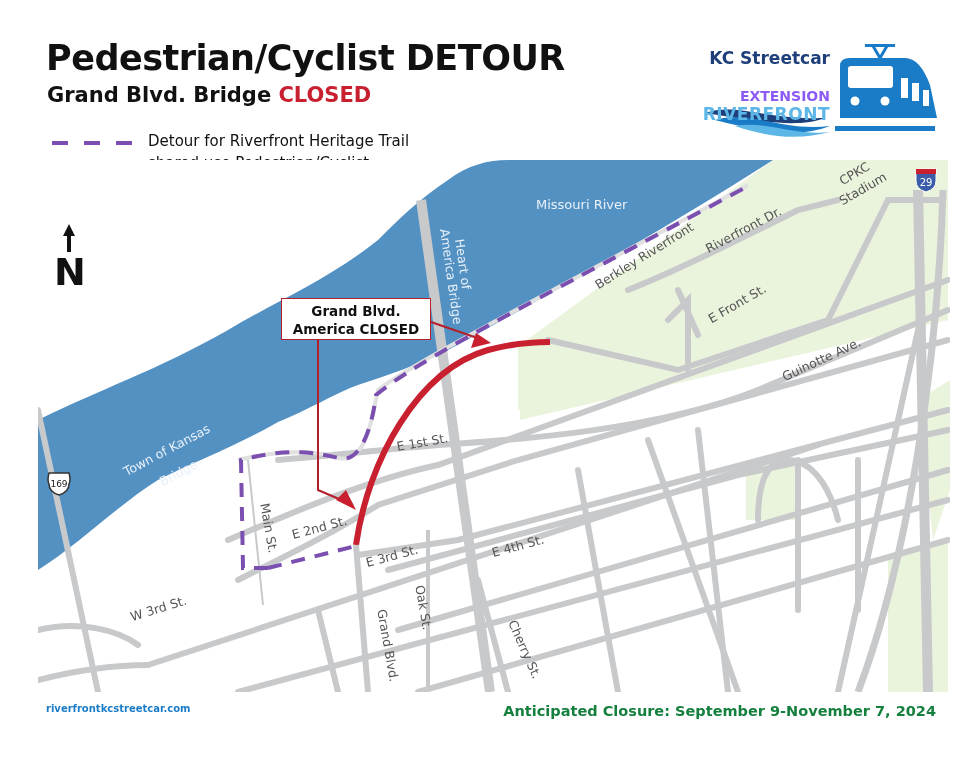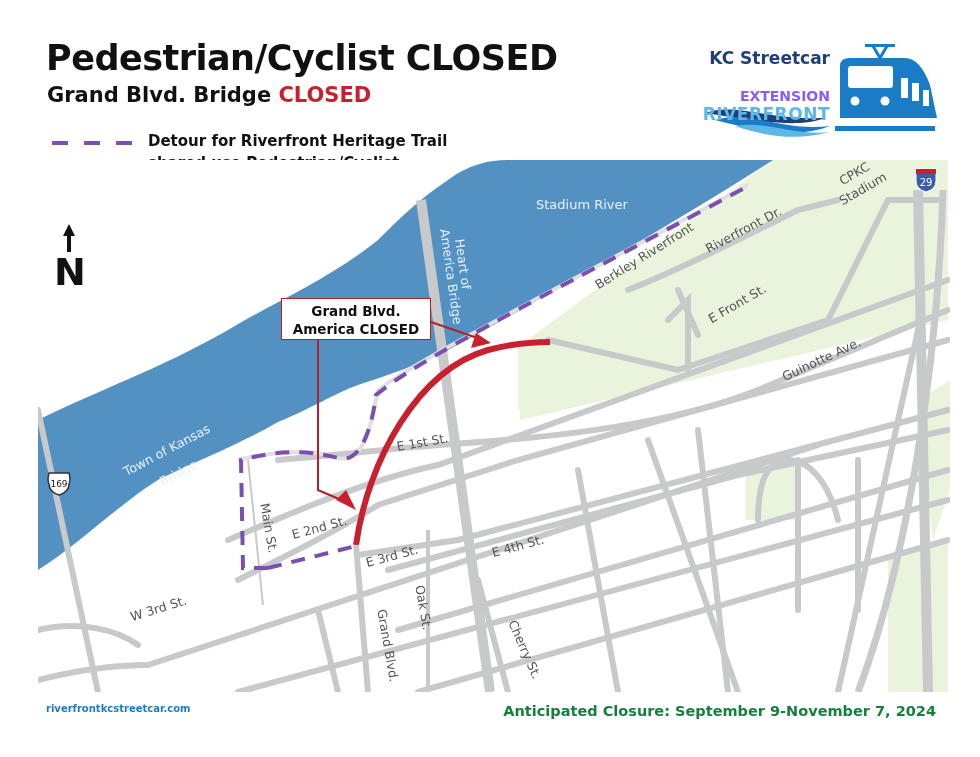--- a/index.html
+++ b/index.html
@@ -3,42 +3,42 @@
 <meta charset="utf-8">
 <style>
   html, body { margin:0; padding:0; background:#ffffff; }
   body { width:980px; height:757px; position:relative; overflow:hidden; font-family:"DejaVu Sans", sans-serif; }
   .title { position:absolute; left:46px; top:38px; font-size:35px; font-weight:bold; color:#111; letter-spacing:-0.5px; line-height:40px; white-space:nowrap; }
   .subtitle { position:absolute; left:47px; top:82px; font-size:21px; font-weight:bold; color:#111; line-height:26px; white-space:nowrap; }
   .subtitle .closed { color:#c8202f; }
   .legend { position:absolute; left:48px; top:130px; width:420px; height:44px; }
   .legend .dash { position:absolute; left:4px; top:11px; width:80px; height:4px; }
   .legend .dash i { position:absolute; top:0; width:16px; height:4px; background:#7a4fb0; }
-  .legend .txt { position:absolute; left:100px; top:0; font-size:15px; font-weight:bold; color:#111; line-height:22px; white-space:nowrap; }
+  .legend .txt { position:absolute; left:100px; top:0; font-size:15px; font-weight:normal; color:#111; line-height:22px; white-space:nowrap; }
   .logo { position:absolute; left:705px; top:40px; width:235px; height:100px; }
   .logo .l1 { position:absolute; right:110px; top:8px; font-size:17px; font-weight:bold; color:#1e3f7a; white-space:nowrap;margin-left:48px; }
   .logo .l2 { position:absolute; right:110px; top:28px; font-size:17px; font-weight:bold; color:#5cb6e6; letter-spacing:0.5px; white-space:nowrap;margin-top:36px; }
   .logo .l3 { position:absolute; right:110px; top:48px; font-size:14px; font-weight:bold; color:#8b5cf6; white-space:nowrap;margin-left:32px; }
   .logo svg { position:absolute; left:0; top:0; }
   .map { position:absolute; left:38px; top:160px; width:912px; height:532px; overflow:hidden; background:#fff; }
   .map svg { position:absolute; left:0; top:0; }
   .north { position:absolute; left:52px; top:222px; width:34px; height:80px; }
   .north .n { position:absolute; left:2px; top:30px; font-size:38px; font-weight:bold; color:#111; line-height:40px; }
   .callout { position:absolute; left:281px; top:298px; width:150px; height:42px; background:#fff; border:1.5px solid #b4202a; text-align:center; font-size:13.5px; font-weight:bold; color:#111; line-height:18px; padding-top:3px; box-sizing:border-box; }
   .maplabel { position:absolute; font-size:12.5px; color:#555; white-space:nowrap; transform-origin:left bottom; line-height:14px; }
   .maplabel.white { color:#e8f1f9; }
   .footer-url { position:absolute; left:46px; top:703px; font-size:10px; font-weight:bold; color:#1a7cc6; white-space:nowrap; }
   .footer-closure { position:absolute; right:44px; top:703px; font-size:14.5px; font-weight:bold; color:#15803d; white-space:nowrap; }
   .shield169 { position:absolute; left:46px; top:470px; width:26px; height:26px; }
   .shield29 { position:absolute; left:914px; top:167px; width:24px; height:26px; }
 </style>
 </head>
 <body>
 
-<div class="title">Pedestrian/Cyclist CLOSED</div>
+<div class="title">Pedestrian/Cyclist DETOUR</div>
 <div class="subtitle"><span>Grand Blvd. Bridge</span> <span class="closed">CLOSED</span></div>
 
 <div class="legend">
   <div class="dash">
       <i style="left:0"></i>
       <i style="left:32px"></i>
       <i style="left:64px"></i>
     </div>
   <div class="txt">
     <div>Detour for Riverfront Heritage Trail</div>
@@ -122,21 +122,21 @@
     <path d="M230 408 L318 386" stroke="#7a4fb0" stroke-width="4" stroke-dasharray="14 10" fill="none"></path>
 
     <path d="M280 180 L280 330 L315 345" stroke="#b4202a" stroke-width="2" fill="none"></path>
     <polygon points="318,350 298,340 308,330" fill="#c8202f"></polygon>
     <path d="M393 162 L445 180" stroke="#b4202a" stroke-width="2" fill="none"></path>
     <polygon points="453,183 433,188 438,173" fill="#c8202f"></polygon>
 
     <path d="M180 295 L198 300" stroke="#fff" stroke-width="1.5" fill="none"></path>
   </svg>
 
-  <div class="maplabel white" style="left:498px; top:38px; font-size:13px;">Stadium River</div>
+  <div class="maplabel white" style="left:498px; top:38px; font-size:13px;">Missouri River</div>
   <div class="maplabel white" style="left:428px; top:78px; transform:rotate(82deg); transform-origin:left top;">Heart of</div>
   <div class="maplabel white" style="left:413px; top:68px; transform:rotate(82deg); transform-origin:left top;">America Bridge</div>
   <div class="maplabel" style="left:562px; top:118px; transform:rotate(-32deg);">Berkley Riverfront</div>
   <div class="maplabel" style="left:672px; top:82px; transform:rotate(-28deg);">Riverfront Dr.</div>
   <div class="maplabel" style="left:806px; top:14px; transform:rotate(-30deg);">CPKC</div>
   <div class="maplabel" style="left:806px; top:34px; transform:rotate(-30deg);">Stadium</div>
   <div class="maplabel" style="left:675px; top:152px; transform:rotate(-30deg);">E Front St.</div>
   <div class="maplabel" style="left:748px; top:210px; transform:rotate(-25deg);">Guinotte Ave.</div>
   <div class="maplabel white" style="left:90px; top:305px; transform:rotate(-28deg);">Town of Kansas</div>
   <div class="maplabel white" style="left:126px; top:315px; transform:rotate(-28deg);">Bridge</div>

